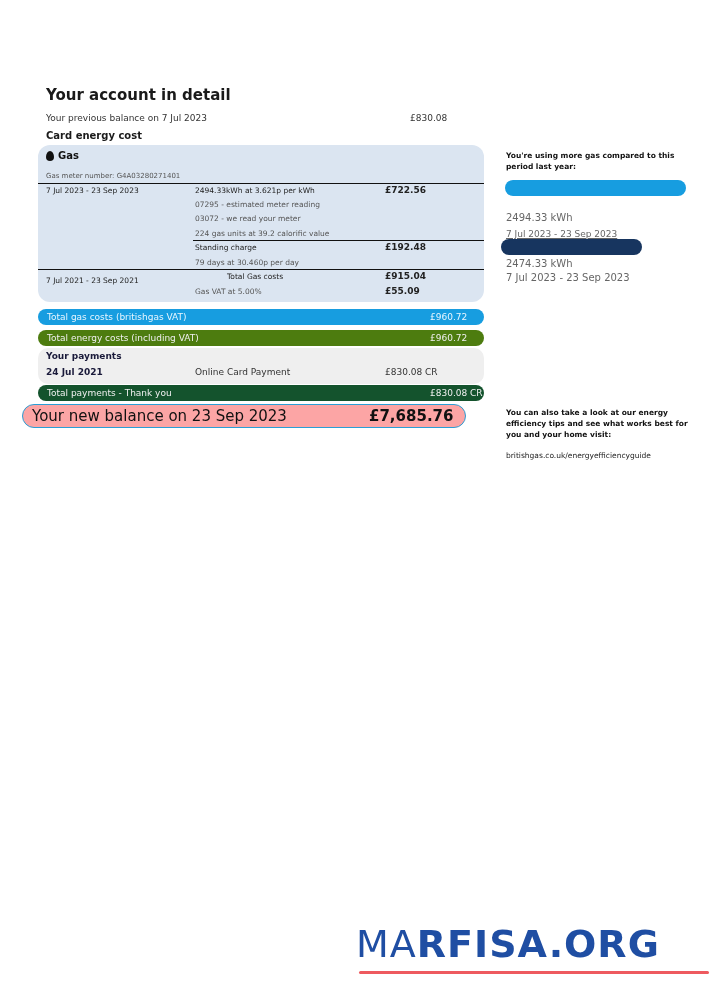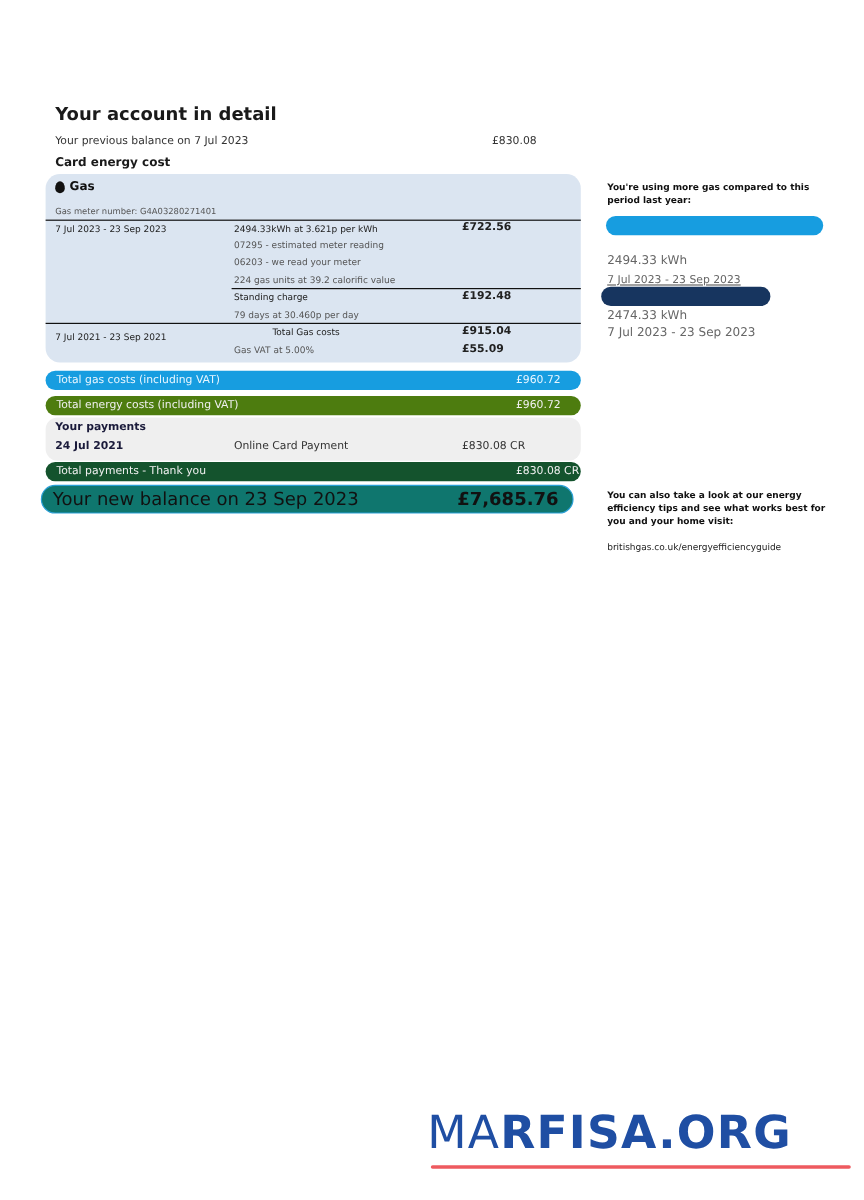--- a/index.html
+++ b/index.html
@@ -20,21 +20,21 @@
   .sm.light { color: #555; }
   .amt { font-size: 9px; font-weight: bold; color: #222; }
 
   .bar { left: 38px; width: 446px; height: 16px; border-radius: 9px; font-size: 9px; display: flex; align-items: center; }
   .bar .l { position: absolute; left: 9px; }
   .bar .r { position: absolute; left: 348px; margin-left: 44px; }
   .bar-blue { top: 309px; background: #179de0; color: #e8f6ff; }
   .bar-grey { top: 330px; background: #4d7c0f; color: #f0f0f0; }
   .paybox { left: 38px; top: 348px; width: 446px; height: 36px; background: #efefef; border-radius: 10px; }
   .bar-grey2 { top: 385px; background: #14532d; color: #f0f0f0; }
-  .newbal { left: 34px; top: 404px; width: 442px; height: 22px; border: 1.5px solid #2a9fd6; border-radius: 12px; background: #0f766e; }
+  .newbal { left: 22px; top: 404px; width: 442px; height: 22px; border: 1.5px solid #2a9fd6; border-radius: 12px; background: #fca5a5; }
   .newbal .l { position: absolute; left: 9px; top: 2px; font-size: 15px; color: #111; }
   .newbal .r { position: absolute; left: 346px; top: 2px; font-size: 15px; font-weight: bold; color: #111; }
 
   .side-text { font-size: 7.5px; font-weight: bold; color: #111; line-height: 11px; }
   .pill { border-radius: 8px; }
   .side-val { font-size: 10px; color: #666; }
   .logo { left: 356px; top: 922px; font-size: 38px; color: #1f4ea3; letter-spacing: 1px; }
   .logo b { font-weight: bold; }
   .logo-line { left: 359px; top: 971px; width: 350px; height: 3px; background: #ee5a5f; border-radius: 2px; }
 </style>
@@ -51,36 +51,36 @@
   <span class="drop"></span>
   <span>Gas</span>
 </div>
 <div class="abs meter">Gas meter number:  G4A03280271401</div>
 <div class="abs rule" style="left:38px; top:183px; width:446px;"></div>
 
 <div class="abs sm" style="left:46px; top:186px;">7 Jul 2023 - 23 Sep 2023</div>
 <div class="abs sm" style="left:195px; top:186px;">2494.33kWh  at 3.621p  per kWh</div>
 <div class="abs amt" style="left:385px; top:185px;">£722.56</div>
 <div class="abs sm light" style="left:195px; top:200px;">07295 - estimated  meter reading</div>
-<div class="abs sm light" style="left:195px; top:214px;">06203  - we read your meter</div>
+<div class="abs sm light" style="left:195px; top:214px;">03072  - we read your meter</div>
 <div class="abs sm light" style="left:195px; top:229px;">224 gas units at 39.2  calorific value</div>
 <div class="abs rule" style="left:193px; top:240px; width:291px;"></div>
 <div class="abs sm" style="left:195px; top:243px;">Standing  charge</div>
 <div class="abs amt" style="left:385px; top:242px;">£192.48</div>
 <div class="abs sm light" style="left:195px; top:258px;">79 days at 30.460p  per  day</div>
 <div class="abs rule" style="left:38px; top:269px; width:446px;"></div>
 
 <div class="abs sm" style="left:46px; top:276px;text-align:right;">7 Jul 2021 - 23 Sep 2021</div>
 <div class="abs sm" style="left:195px; top:272px;margin-left:32px;">Total  Gas costs</div>
 <div class="abs amt" style="left:385px; top:271px;">£915.04</div>
 <div class="abs sm light" style="left:195px; top:287px;">Gas VAT at 5.00%</div>
 <div class="abs amt" style="left:385px; top:286px;">£55.09</div>
 
 <div class="abs bar bar-blue">
-  <span class="l">Total gas costs (including VAT)</span>
+  <span class="l">Total gas costs (britishgas VAT)</span>
   <span class="r">£960.72</span>
 </div>
 <div class="abs bar bar-grey">
   <span class="l">Total energy costs (including VAT)</span>
   <span class="r">£960.72</span>
 </div>
 
 <div class="abs paybox"></div>
 <div class="abs" style="left:46px; top:351px; font-size:9px; font-weight:bold; color:#1a1a3a;">Your payments</div>
 <div class="abs" style="left:46px; top:367px; font-size:9px; font-weight:bold; color:#1a1a3a;">24 Jul 2021</div>

